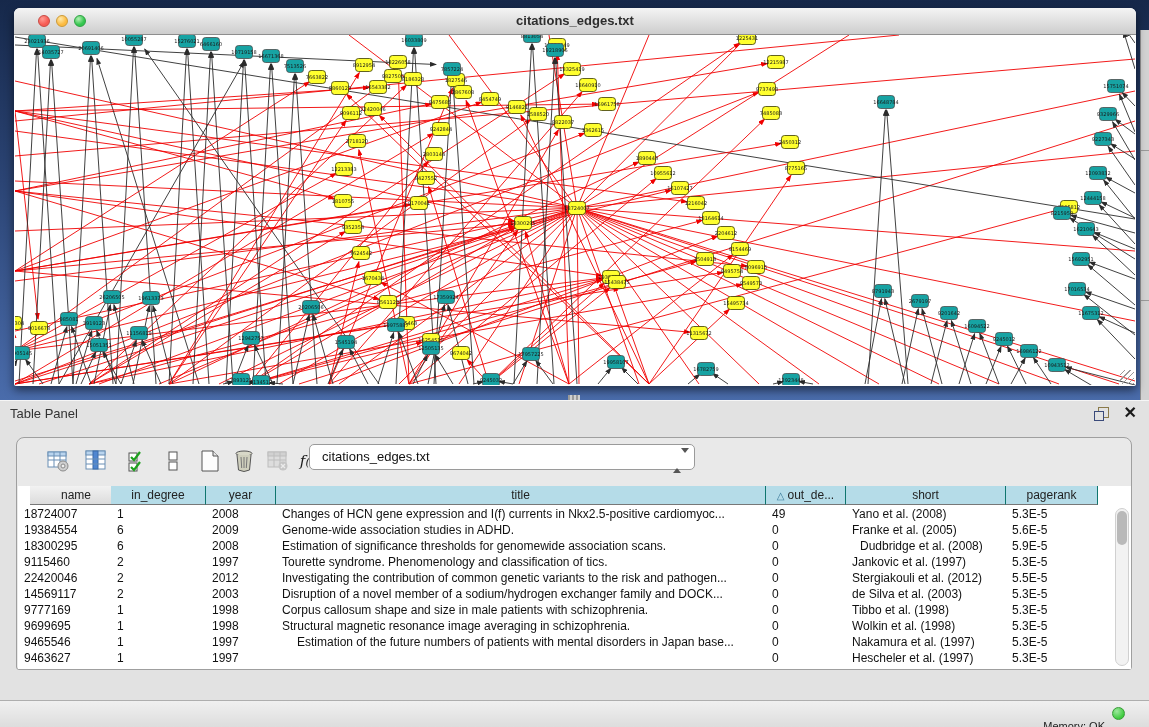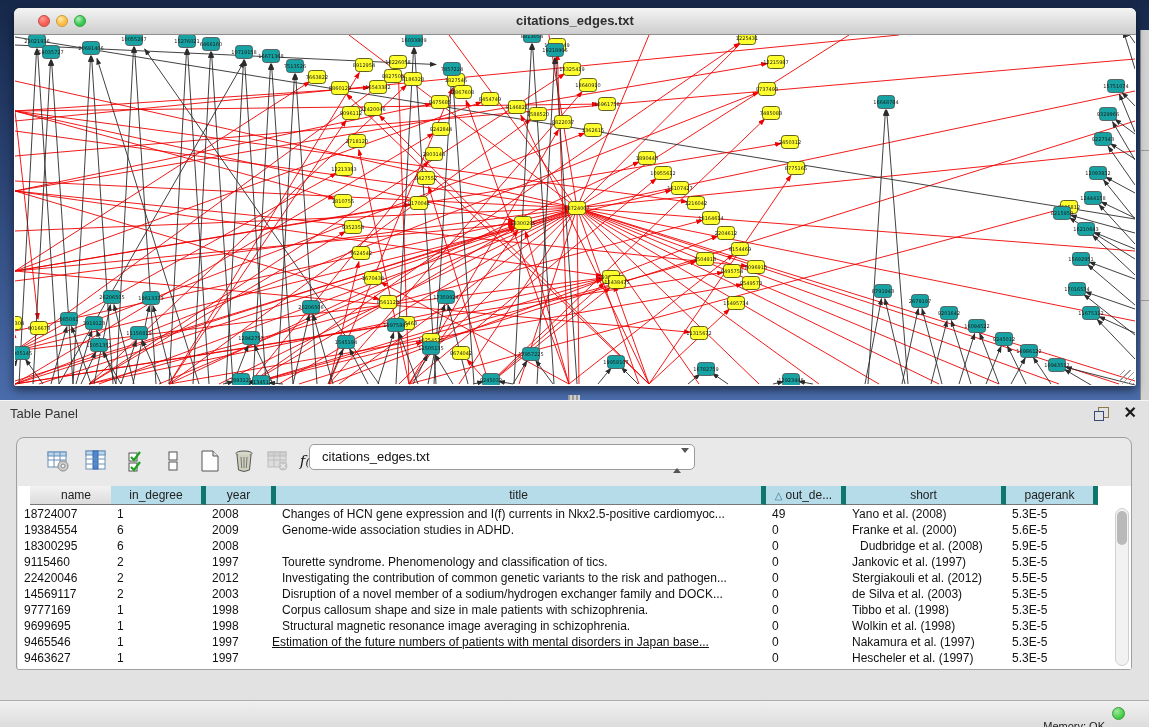--- a/index.html
+++ b/index.html
@@ -42,21 +42,21 @@
   .fx{font-size:15px;color:#1a1a1a;font-style:italic;font-family:"DejaVu Serif",serif;}
   .fx .paren{font-size:11px;}
   .combo{position:absolute;left:292px;top:6px;width:386px;height:26px;background:#fff;border:1px solid #9a9a9a;
     border-radius:5px;box-sizing:border-box;font-size:13px;color:#111;line-height:24px;padding-left:12px;}
   .combo .arrows{position:absolute;right:12px;top:4px;width:9px;height:18px;}
   .combo .arrows .up{width:0;height:0;border-left:4px solid transparent;border-right:4px solid transparent;border-bottom:5px solid #555;margin-bottom:3px;}
   .combo .arrows .dn{width:0;height:0;border-left:4px solid transparent;border-right:4px solid transparent;border-top:5px solid #555;}
 
   .tablewrap{position:absolute;left:1px;top:48px;width:1113px;height:183px;background:#fff;overflow:hidden;}
   .thead{position:absolute;left:0;top:0;height:20px;}
-  .th{position:absolute;top:0;height:19px;box-sizing:border-box;border-right:5px solid #0f766e;border-bottom:1px solid #777;
+  .th{position:absolute;top:0;height:19px;box-sizing:border-box;border-right:1px solid #0f766e;border-bottom:1px solid #777;
     background:#b5dce8;font-size:12px;color:#222;text-align:center;line-height:19px;overflow:hidden;white-space:nowrap;}
   .th.gray{background:linear-gradient(180deg,#f2f2f2,#dcdcdc);border-right:1px solid #aaa;margin-left:12px;}
   .sort-glyph{color:#3a7a9a;font-size:10px;margin-right:3px;}
   .rows{position:absolute;left:0;top:20px;}
   .tr{position:absolute;left:0;height:16px;width:1097px;}
   .td{position:absolute;top:0;height:16px;font-size:12px;color:#111;line-height:16px;white-space:nowrap;overflow:hidden;
     padding-left:6px;box-sizing:border-box;}
   .vscroll{position:absolute;right:2px;top:22px;width:14px;height:158px;background:#f2f2f2;border:1px solid #d0d0d0;border-radius:7px;box-sizing:border-box;}
   .vthumb{position:absolute;left:1px;top:2px;width:10px;height:34px;background:#b9b9b9;border-radius:5px;}
 
@@ -879,27 +879,28 @@
               <div class="td" style="left: 748px; width: 80px;">49</div>
               <div class="td" style="left: 828px; width: 160px;">Yano et al. (2008)</div>
               <div class="td" style="left: 988px; width: 92px;">5.3E-5</div>
             </div>
             <div class="tr" style="top: 16px;">
               <div class="td" style="left: 0px; width: 93px;">19384554</div>
               <div class="td" style="left: 93px; width: 95px;">6</div>
               <div class="td" style="left: 188px; width: 70px;">2009</div>
               <div class="td" style="left: 258px; width: 490px;">Genome-wide association studies in ADHD.</div>
               <div class="td" style="left: 748px; width: 80px;">0</div>
-              <div class="td" style="left: 828px; width: 160px;">Franke et al. (2000)</div>
+              <div class="td" style="left: 828px; width: 160px;">Franke et al. (2005)</div>
               <div class="td" style="left: 988px; width: 92px;">5.6E-5</div>
             </div>
             <div class="tr" style="top: 32px;">
               <div class="td" style="left: 0px; width: 93px;">18300295</div>
               <div class="td" style="left: 93px; width: 95px;">6</div>
               <div class="td" style="left: 188px; width: 70px;">2008</div>
+              <div class="td" style="left: 258px; width: 490px;">Estimation of significance thresholds for genomewide association scans.</div>
               <div class="td" style="left: 748px; width: 80px;">0</div>
               <div class="td" style="left: 836px; width: 160px;">Dudbridge et al. (2008)</div>
               <div class="td" style="left: 988px; width: 92px;">5.9E-5</div>
             </div>
             <div class="tr" style="top: 48px;">
               <div class="td" style="left: 0px; width: 93px;">9115460</div>
               <div class="td" style="left: 93px; width: 95px;">2</div>
               <div class="td" style="left: 188px; width: 70px;">1997</div>
               <div class="td" style="left: 258px; width: 490px;">Tourette syndrome. Phenomenology and classification of tics.</div>
               <div class="td" style="left: 748px; width: 80px;">0</div>
@@ -939,21 +940,21 @@
               <div class="td" style="left: 188px; width: 70px;">1998</div>
               <div class="td" style="left: 258px; width: 490px;">Structural magnetic resonance image averaging in schizophrenia.</div>
               <div class="td" style="left: 748px; width: 80px;">0</div>
               <div class="td" style="left: 828px; width: 160px;">Wolkin et al. (1998)</div>
               <div class="td" style="left: 988px; width: 92px;">5.3E-5</div>
             </div>
             <div class="tr" style="top: 128px;">
               <div class="td" style="left: 0px; width: 93px;">9465546</div>
               <div class="td" style="left: 93px; width: 95px;">1</div>
               <div class="td" style="left: 188px; width: 70px;">1997</div>
-              <div class="td" style="left: 248px; width: 490px; text-decoration: underline;">Estimation of the future numbers of patients with mental disorders in Japan base...</div>
+              <div class="td" style="left: 273px; width: 490px;">Estimation of the future numbers of patients with mental disorders in Japan base...</div>
               <div class="td" style="left: 748px; width: 80px;">0</div>
               <div class="td" style="left: 828px; width: 160px;">Nakamura et al. (1997)</div>
               <div class="td" style="left: 988px; width: 92px;">5.3E-5</div>
             </div>
             <div class="tr" style="top: 144px;">
               <div class="td" style="left: 0px; width: 93px;">9463627</div>
               <div class="td" style="left: 93px; width: 95px;">1</div>
               <div class="td" style="left: 188px; width: 70px;">1997</div>
               <div class="td" style="left: 748px; width: 80px;">0</div>
               <div class="td" style="left: 828px; width: 160px;">Hescheler et al. (1997)</div>

